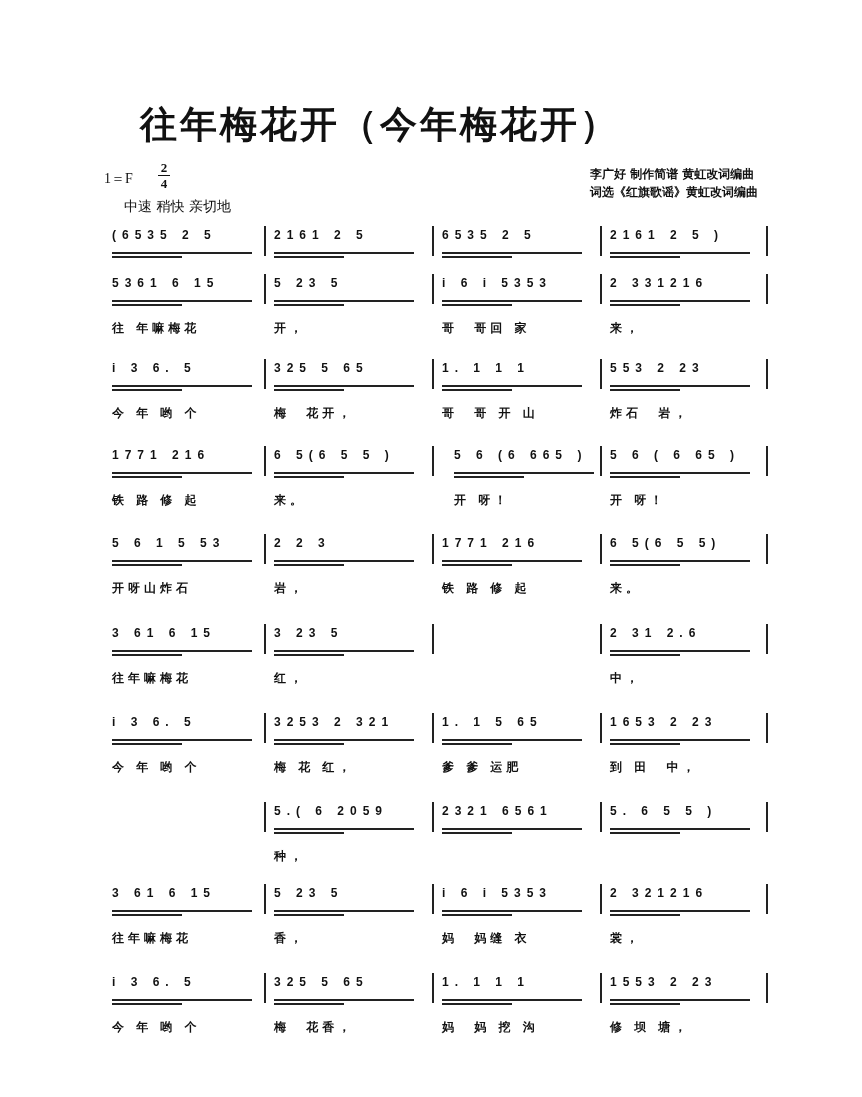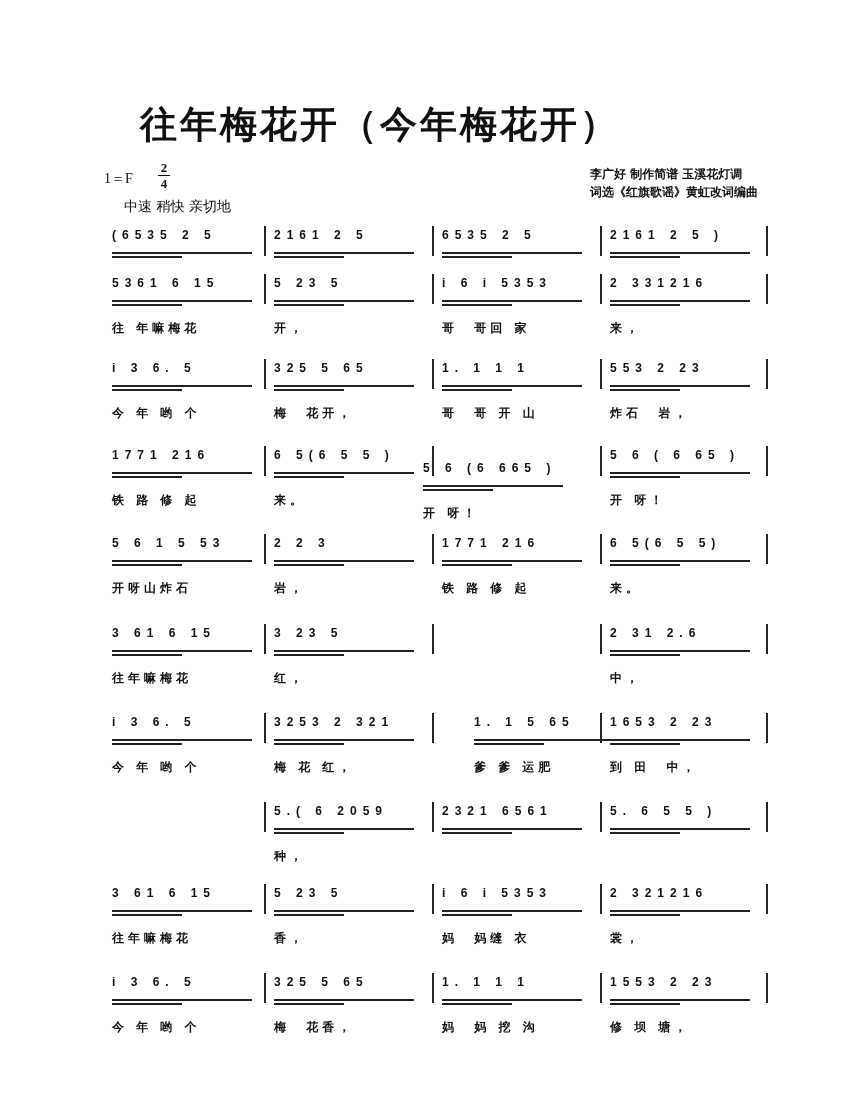--- a/index.html
+++ b/index.html
@@ -20,21 +20,21 @@
 <body>
 
 <div class="title">往年梅花开（今年梅花开）</div>
 <div class="key">1＝F</div>
 <div class="timesig">
   <div>2</div>
   <div style="border-top:1px solid #111;width:12px;margin:0 auto;"></div>
   <div>4</div>
 </div>
 <div class="credits">
-  <div>李广好 制作简谱   玉溪花灯调</div>
+  <div>李广好 制作简谱   黄虹改词编曲</div>
   <div>词选《红旗歌谣》黄虹改词编曲</div>
 </div>
 <div class="tempo">中速  稍快  亲切地</div>
 
 <div id="score">
     <div class="row" style="top: 220px;">
       <div class="bar" style="left: 158px;"></div>
       <div class="bar" style="left: 326px;"></div>
       <div class="bar" style="left: 494px;"></div>
       <div class="bar" style="left: 660px;"></div>
@@ -133,21 +133,21 @@
         <div class="ul1" style="left: 0px; top: 32px; width: 140px;"></div>
         <div class="ul1" style="left: 0px; top: 36px; width: 70px;"></div>
         <div class="lyrics">铁 路 修 起</div>
       </div>
       <div class="measure" style="left: 168px; width: 150px;">
         <div class="notes">6  5(6 5 5 )</div>
         <div class="ul1" style="left: 0px; top: 32px; width: 140px;"></div>
         <div class="ul1" style="left: 0px; top: 36px; width: 70px;"></div>
         <div class="lyrics">来。</div>
       </div>
-      <div class="measure" style="left: 317px; width: 150px; margin-top: 13px;">
+      <div class="measure" style="left: 348px; width: 150px;">
         <div class="notes">5 6 (6 665 )</div>
         <div class="ul1" style="left: 0px; top: 32px; width: 140px;"></div>
         <div class="ul1" style="left: 0px; top: 36px; width: 70px;"></div>
         <div class="lyrics">开 呀！</div>
       </div>
       <div class="measure" style="left: 504px; width: 150px;">
         <div class="notes">5 6 ( 6 65 )</div>
         <div class="ul1" style="left: 0px; top: 32px; width: 140px;"></div>
         <div class="ul1" style="left: 0px; top: 36px; width: 70px;"></div>
         <div class="lyrics">开 呀！</div>
@@ -217,21 +217,21 @@
         <div class="ul1" style="left: 0px; top: 32px; width: 140px;"></div>
         <div class="ul1" style="left: 0px; top: 36px; width: 70px;"></div>
         <div class="lyrics">今 年 哟 个</div>
       </div>
       <div class="measure" style="left: 168px; width: 150px;">
         <div class="notes">3253 2 321</div>
         <div class="ul1" style="left: 0px; top: 32px; width: 140px;"></div>
         <div class="ul1" style="left: 0px; top: 36px; width: 70px;"></div>
         <div class="lyrics">梅 花 红，</div>
       </div>
-      <div class="measure" style="left: 336px; width: 150px; margin-left: 32px;">
+      <div class="measure" style="left: 336px; width: 150px;">
         <div class="notes">1. 1 5 65</div>
         <div class="ul1" style="left: 0px; top: 32px; width: 140px;"></div>
         <div class="ul1" style="left: 0px; top: 36px; width: 70px;"></div>
         <div class="lyrics">爹 爹 运肥</div>
       </div>
       <div class="measure" style="left: 504px; width: 150px;">
         <div class="notes">1653 2  23</div>
         <div class="ul1" style="left: 0px; top: 32px; width: 140px;"></div>
         <div class="ul1" style="left: 0px; top: 36px; width: 70px;"></div>
         <div class="lyrics">到 田  中，</div>

